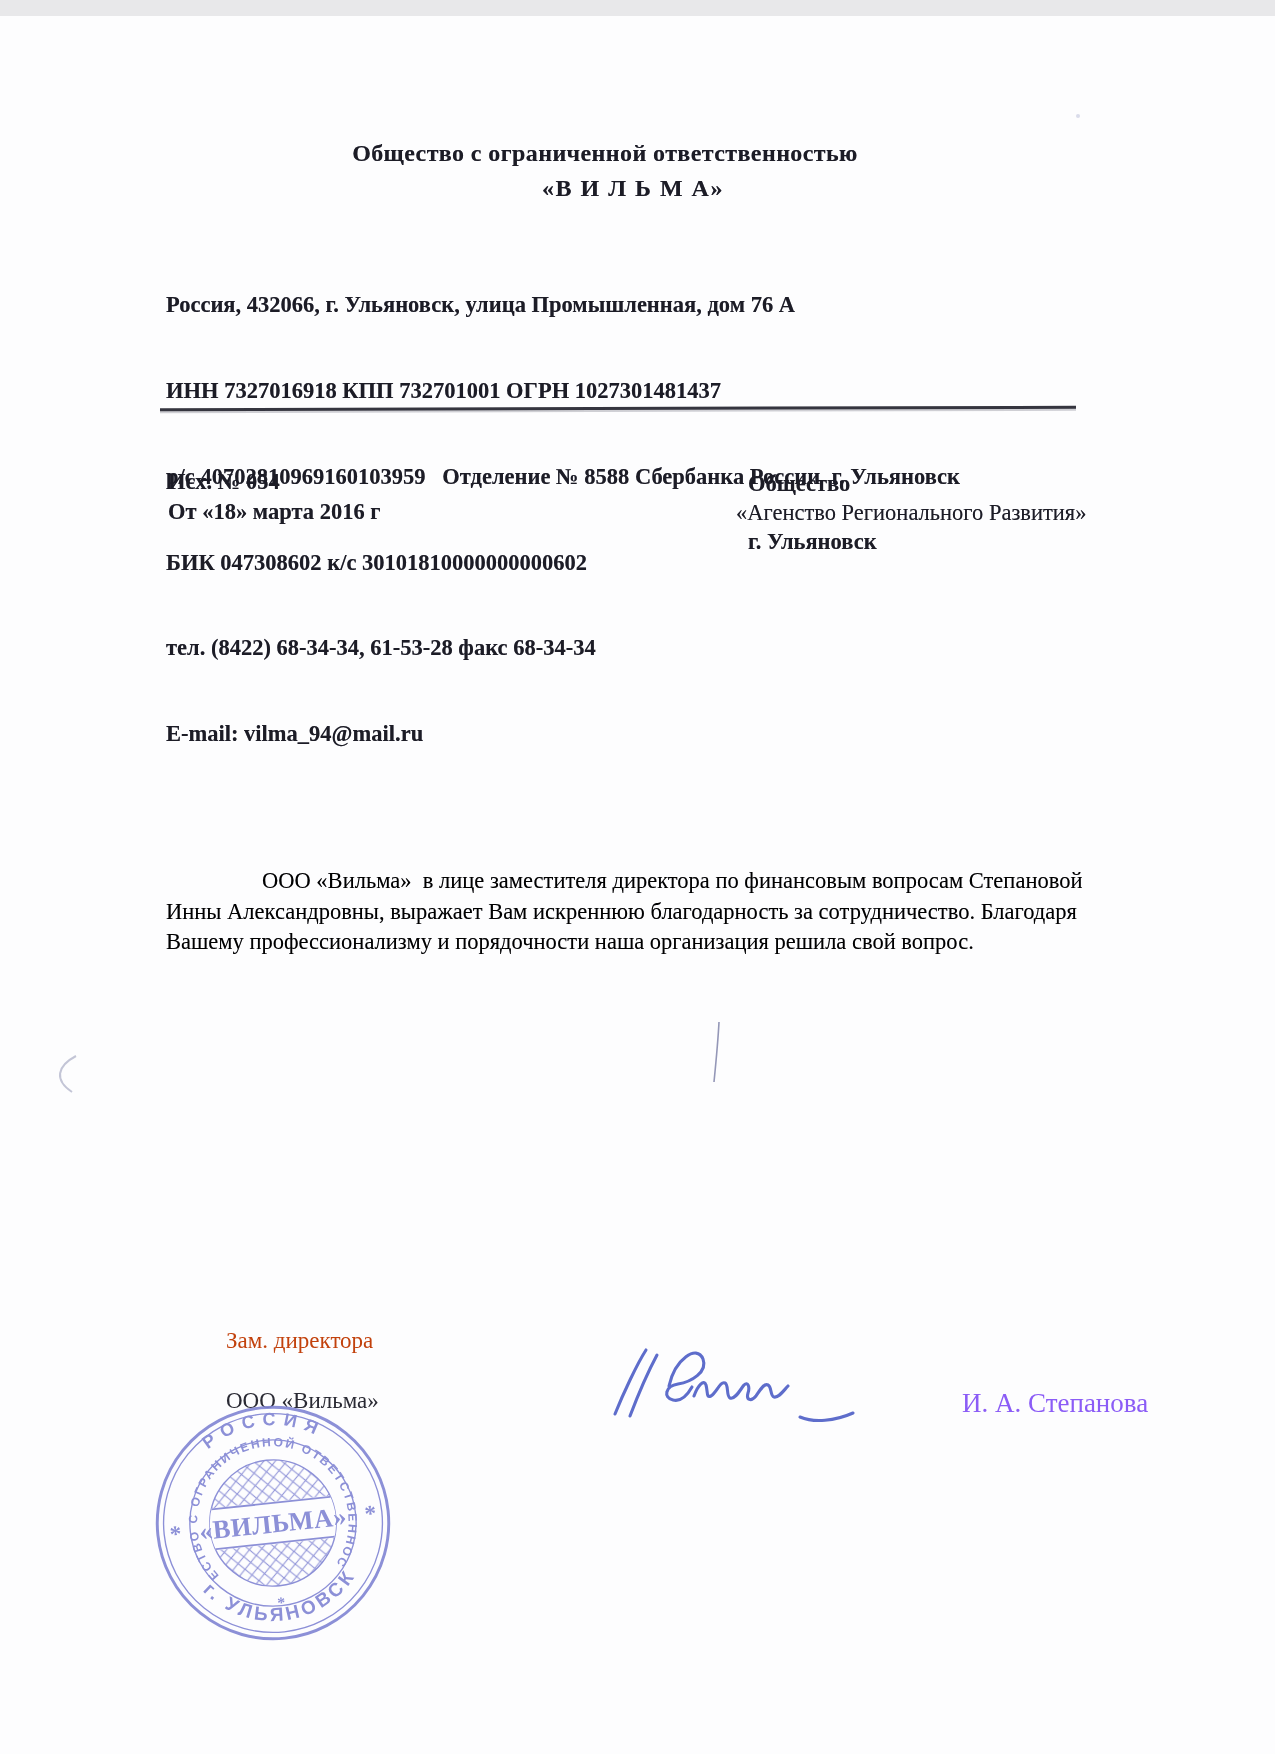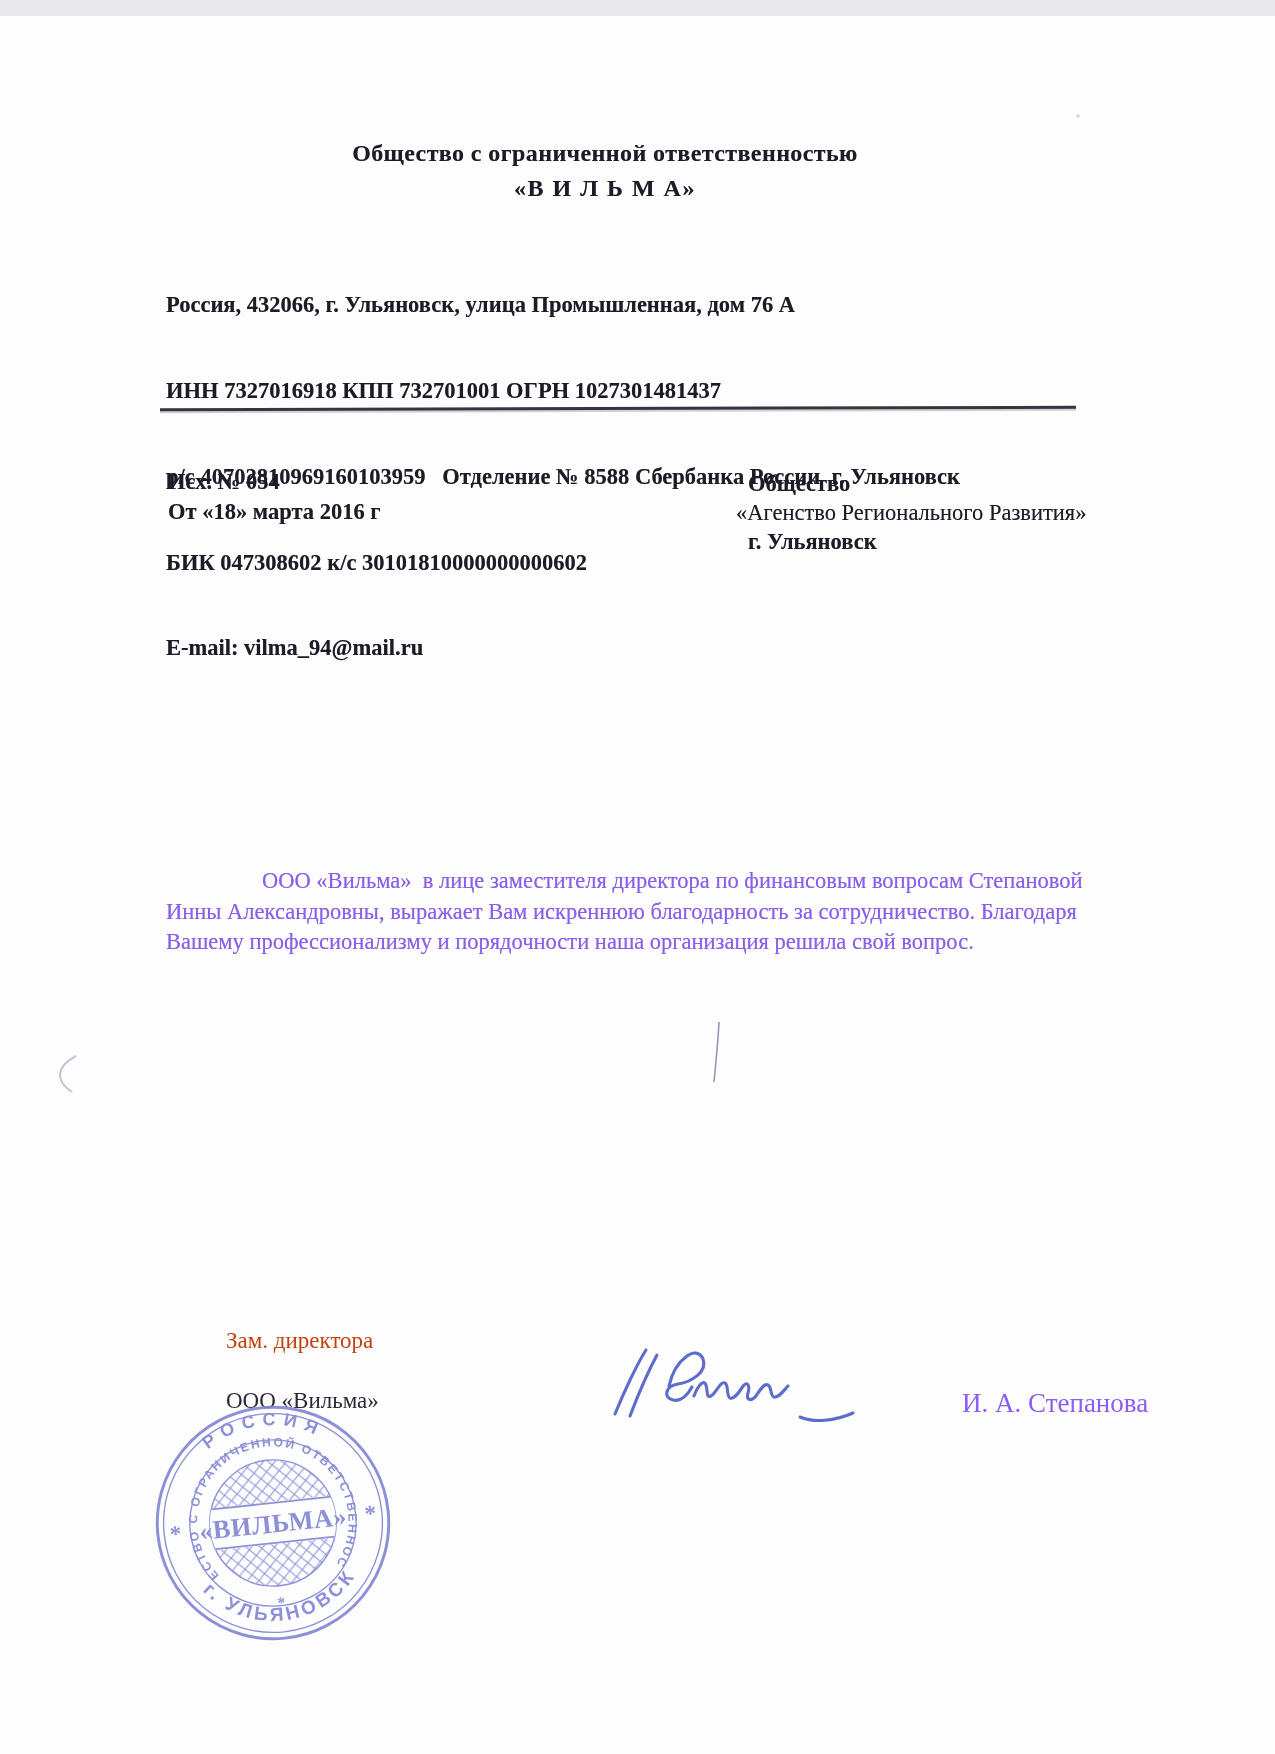--- a/index.html
+++ b/index.html
@@ -12,21 +12,21 @@
     font-family:"Liberation Serif","DejaVu Serif",serif;
     color:#1c1c26;
   }
   .abs{position:absolute;}
   
   .org-type{top:124px;left:0;width:1210px;text-align:center;
     font-size:24px;font-weight:bold;letter-spacing:.4px;
     text-shadow:0 0 .5px rgba(25,25,45,.55);}
   .org-name{top:159px;left:0;width:1210px;text-align:center;
     font-size:24px;font-weight:bold;letter-spacing:1.5px;
-    text-shadow:0 0 .5px rgba(25,25,45,.55);}
+    text-shadow:0 0 .5px rgba(25,25,45,.55);padding-left:28px;}
   .details{top:218px;left:166px;width:1000px;
     font-size:22.5px;font-weight:bold;line-height:28.6px;
     white-space:pre-wrap;text-shadow:0 0 .5px rgba(25,25,45,.5);}
   .rule{top:391px;left:160px;width:916px;height:3px;background:#35353f;
     transform:rotate(-.15deg);box-shadow:0 2px 0 rgba(120,120,135,.35);}
   
   .ref-number{top:453px;left:168px;font-size:22.5px;font-weight:bold;
     text-shadow:0 0 .5px rgba(25,25,45,.5);}
   .ref-date{top:483px;left:168px;font-size:22.5px;font-weight:bold;
     text-shadow:0 0 .5px rgba(25,25,45,.5);}
@@ -35,21 +35,21 @@
   .rcp-name{top:484px;left:736px;font-size:22.5px;font-weight:normal;
     text-shadow:0 0 .5px rgba(25,25,45,.5);}
   .rcp-city{top:513px;left:748px;font-size:22.5px;font-weight:bold;
     text-shadow:0 0 .5px rgba(25,25,45,.5);}
   
   .title{top:675px;left:0;width:1270px;text-align:center;
     font-size:23px;font-weight:bold;letter-spacing:2.5px;
     text-shadow:0 0 .5px rgba(25,25,45,.55);}
   
   .body-text{top:850px;left:166px;width:968px;
-    font-size:22.5px;line-height:30.6px;color:#8b5cf6;
+    font-size:22.5px;line-height:30.6px;color:#000000;
     text-shadow:0 0 .6px rgba(40,40,60,.4);}
   .body-text p{margin:0;text-indent:96px;white-space:pre-wrap;}
   
   .sig-position{top:1312px;left:226px;font-size:23px;color:#c2410c;}
   .sig-company{top:1372px;left:226px;font-size:23px;color:#2a2a34;}
   .sig-name{top:1372px;left:962px;font-size:27px;color:#8b5cf6;}
   .sig-scribble{top:1318px;left:585px;}
   .stamp{top:1386px;left:152px;}
   .artifacts{top:0;left:0;pointer-events:none;}
 </style>
@@ -59,20 +59,21 @@
 <main class="page">
 
   <header>
     <div class="abs org-type">Общество с ограниченной ответственностью</div>
     <div class="abs org-name">«В И Л Ь М А»</div>
     <div class="abs details">
       <div>Россия, 432066, г. Ульяновск, улица Промышленная, дом 76 А</div>
       <div>ИНН 7327016918 КПП 732701001 ОГРН 1027301481437</div>
       <div>р/с 40702810969160103959   Отделение № 8588 Сбербанка России  г. Ульяновск</div>
       <div>БИК 047308602 к/с 30101810000000000602</div>
+      <div>тел. (8422) 68-34-34, 61-53-28 факс 68-34-34</div>
       <div>E-mail: vilma_94@mail.ru</div>
     </div>
     <div class="abs rule"></div>
   </header>
 
   <section>
     <div class="abs ref-number">Исх. № 054</div>
     <div class="abs ref-date">От «18» марта 2016 г</div>
   </section>
 

